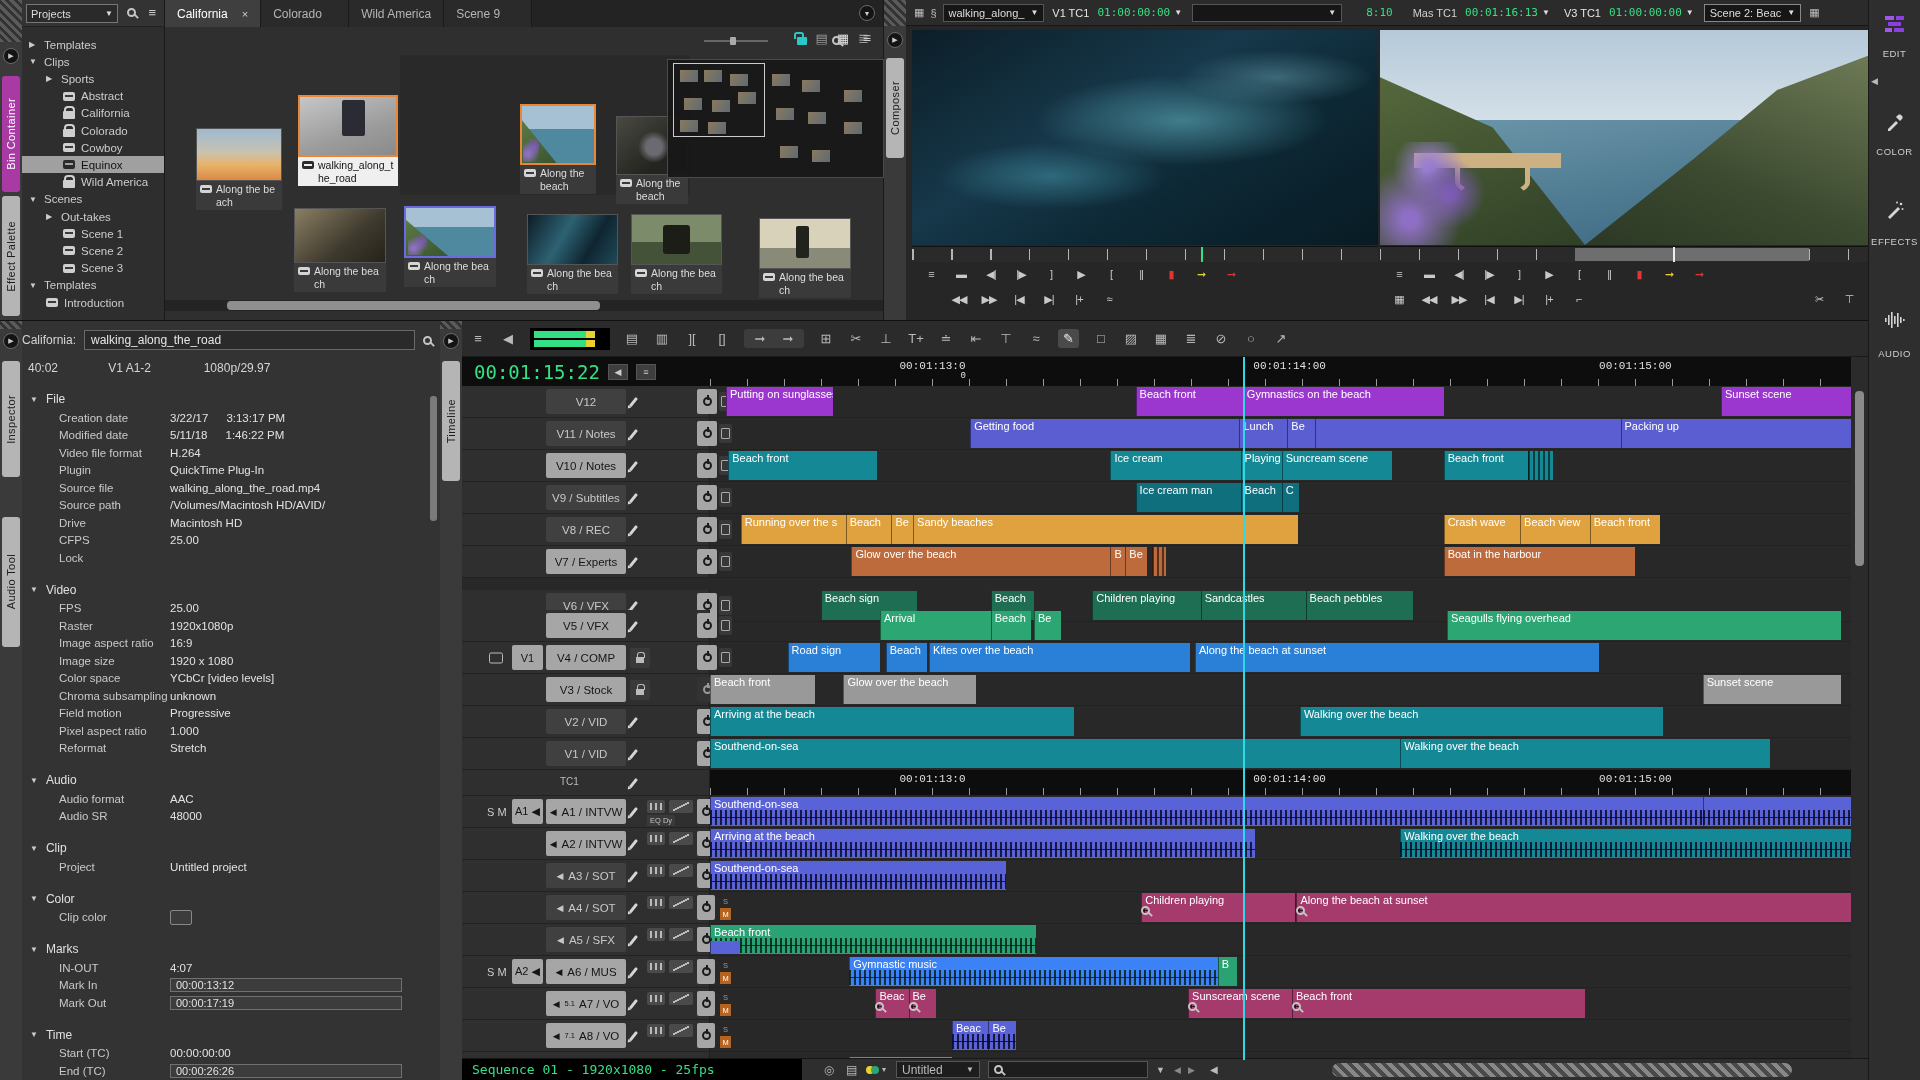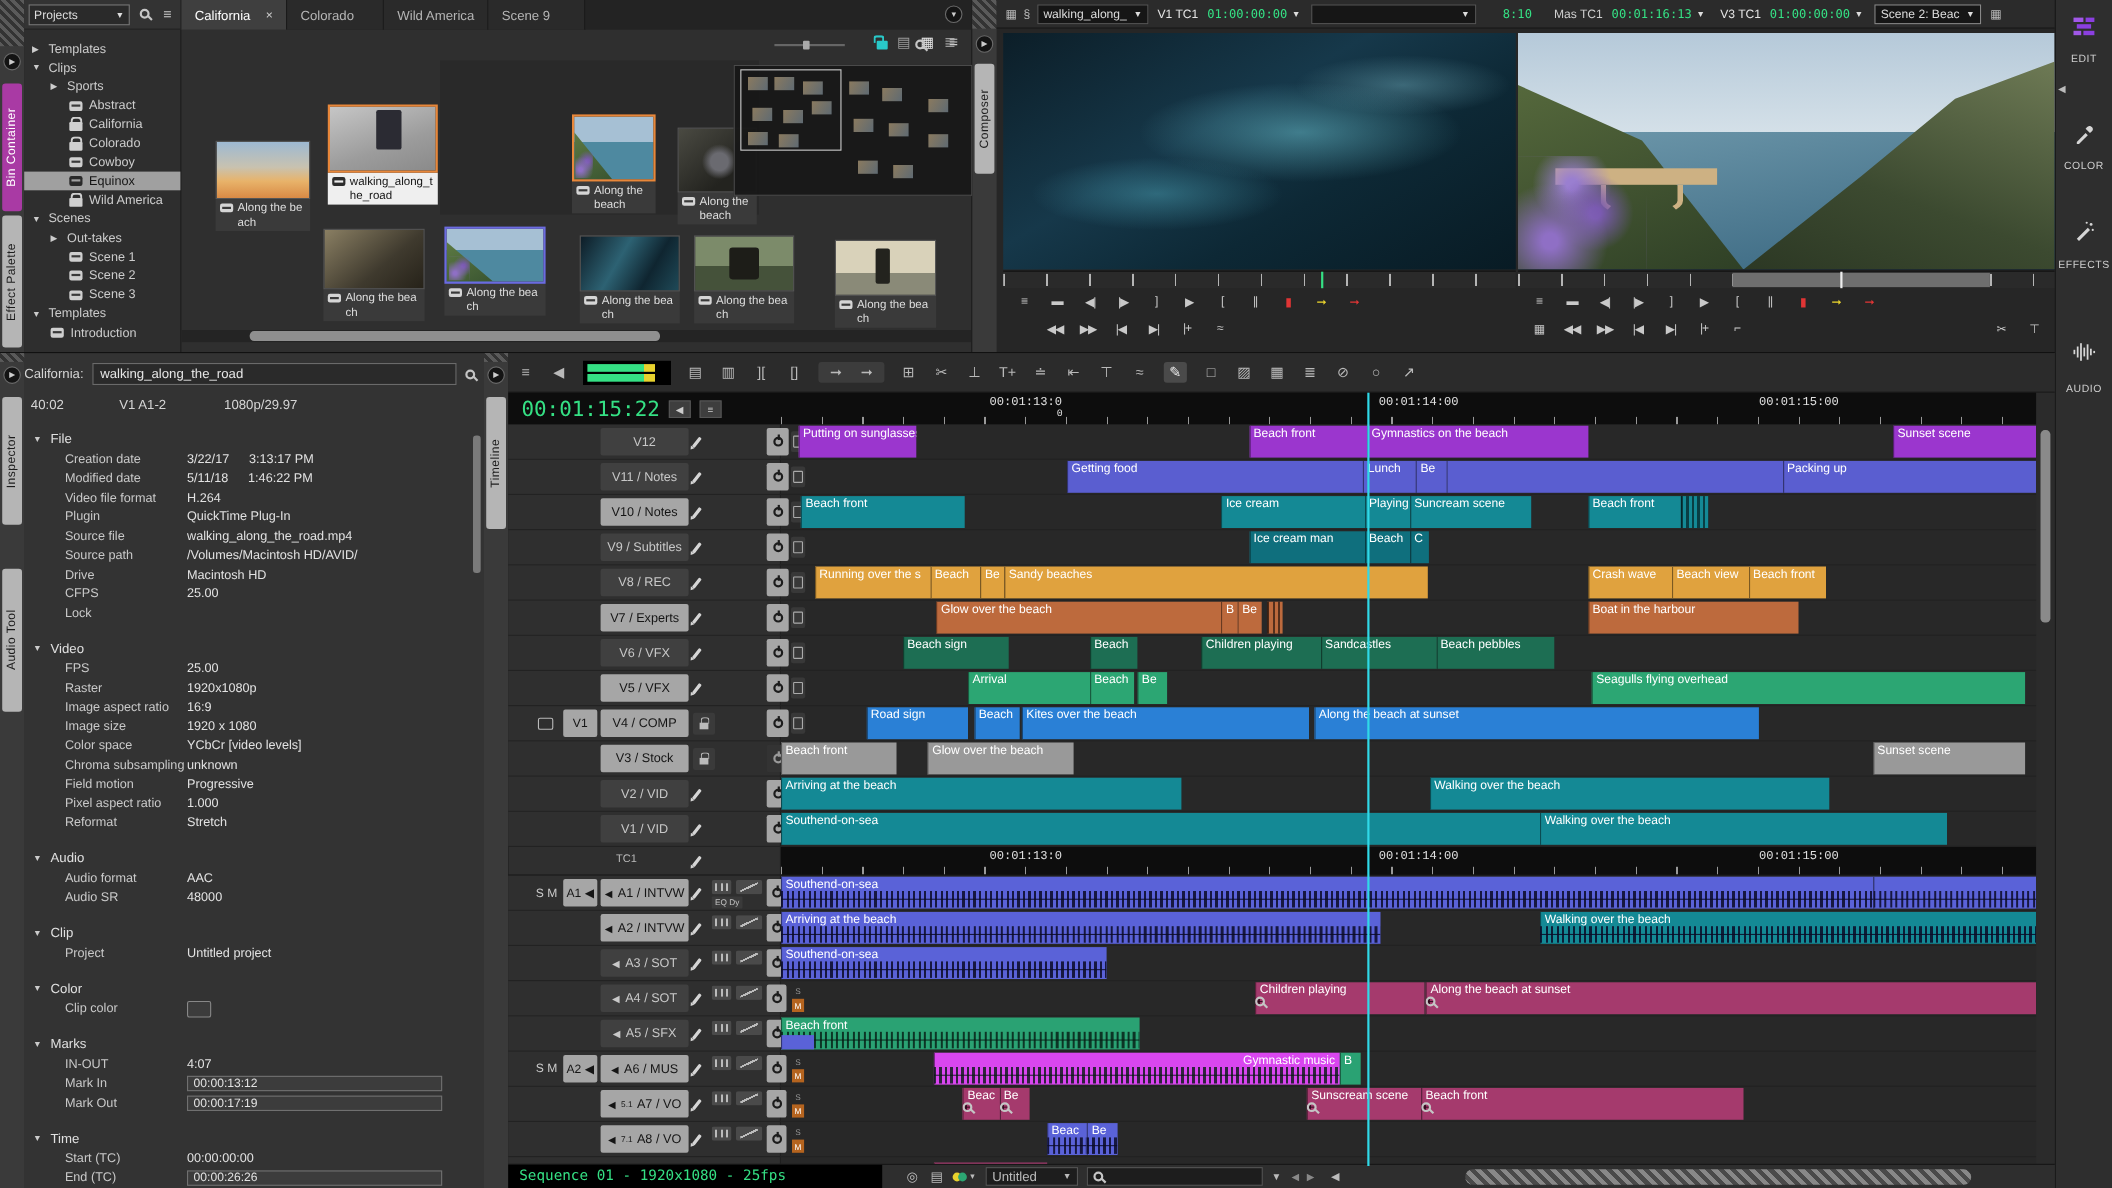--- a/index.html
+++ b/index.html
@@ -862,21 +862,21 @@
           <span class="mbtn"></span>
         </div>
         <div class="lane">
           <div class="clip" style="left: 12.4%; width: 22.7%; background: rgb(189, 106, 61);"><span>Glow over the beach</span></div>
           <div class="clip" style="left: 35.1%; width: 1.3%; background: rgb(189, 106, 61);"><span>B</span></div>
           <div class="clip" style="left: 36.4%; width: 1.9%; background: rgb(189, 106, 61);"><span>Be</span></div>
           <div class="clip striped" style="left: 38.7%; width: 1.3%; background: rgb(189, 106, 61);"><span></span></div>
           <div class="clip" style="left: 64.3%; width: 16.8%; background: rgb(189, 106, 61);"><span>Boat in the harbour</span></div>
         </div>
       </div>
-      <div class="trk" style="top: 192px; height: 32px;">
+      <div class="trk" style="top: 204px; height: 32px;">
         <div class="thead">
           <div class="tname">
             <span>V6 / VFX</span>
           </div>
           <span class="pencil"></span>
           <div class="pbtn">
             <span class="pw"></span>
           </div>
           <span class="mbtn"></span>
         </div>
@@ -1112,21 +1112,21 @@
           <span class="aico a"></span>
           <div class="pbtn" style="left: 235px; width: 18px;">
             <span class="pw"></span>
           </div>
           <div class="minis">
             <div>S</div>
             <div class="mm2">M</div>
           </div>
         </div>
         <div class="lane">
-          <div class="clip" style="left: 12.2%; width: 32.3%; background: #d946ef; text-align: right;"><span>Gymnastic music</span><div class="wvl grn"></div></div>
+          <div class="clip" style="left: 12.2%; width: 32.3%; background: #3b82f6;"><span>Gymnastic music</span><div class="wvl grn"></div></div>
           <div class="clip" style="left: 44.5%; width: 1.7%; background: rgb(42, 162, 115);"><span>B</span></div>
         </div>
       </div>
       <div class="trk" style="top: 602px; height: 32px;">
         <div class="thead">
           <div class="tname lt">
             <span class="spk">◀</span>
             <span class="pref">5.1</span>
             <span>A7 / VO</span>
           </div>

